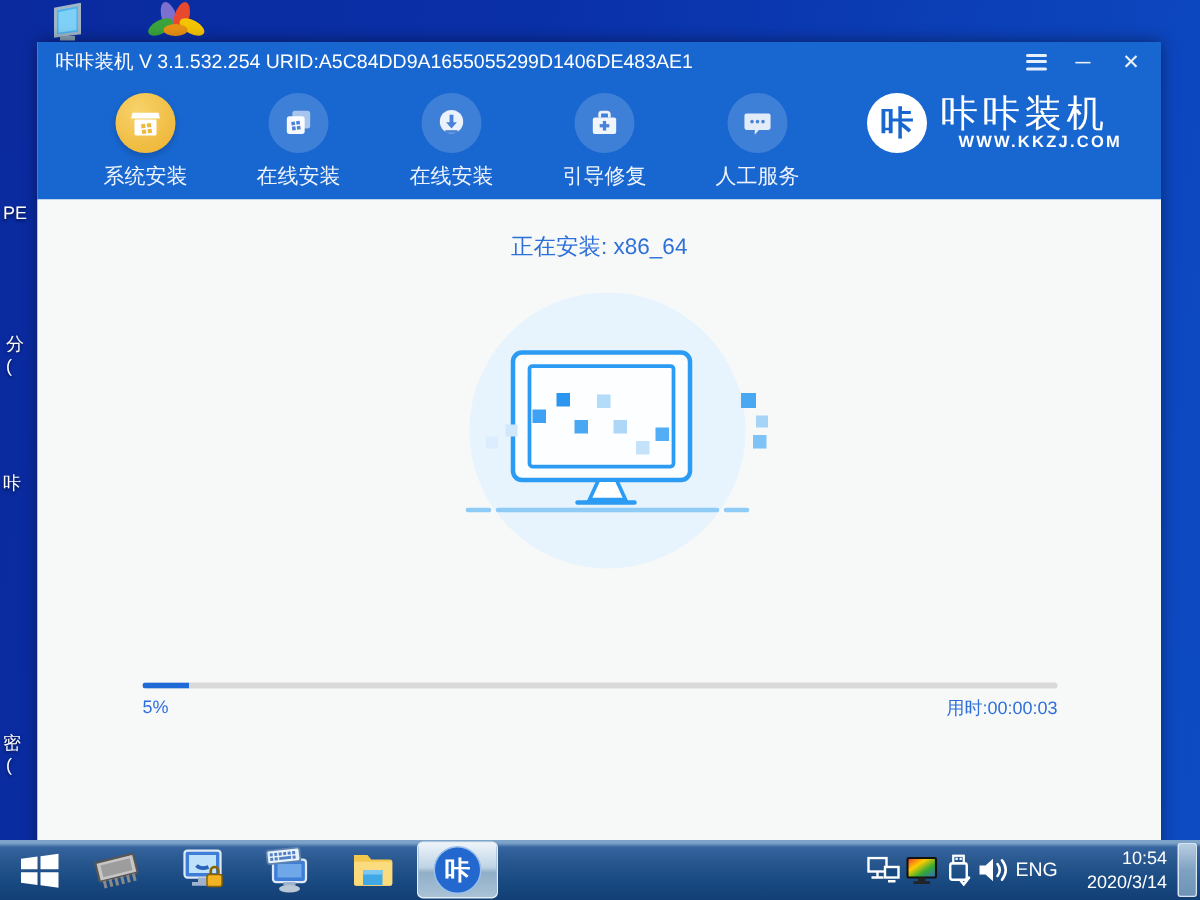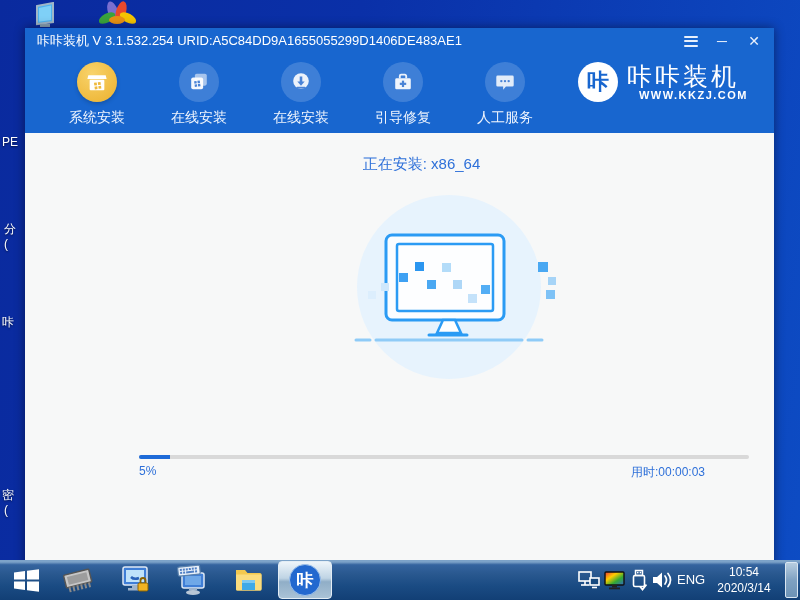--- a/index.html
+++ b/index.html
@@ -32,21 +32,21 @@
                                  box-shadow:0 2px 4px rgba(0,0,0,.18); }
   .nav-label { color:#eef4fd; font-size:14px; white-space:nowrap; }
   .brand { position:absolute; right:26px; top:8px; display:flex; align-items:center; gap:9px; }
   .logo-circle { width:40px; height:40px; border-radius:50%; background:#fff; color:#1866cf;
                  font-weight:bold; font-size:22px; display:flex; align-items:center; justify-content:center; }
   .brand-text { color:#fff; }
   .brand-name { font-size:25px; font-weight:normal; letter-spacing:3px; line-height:26px; }
   .brand-url  { font-size:11px; font-weight:bold; letter-spacing:1.5px; line-height:13px;margin-left:12px; }
 
   
-  .content { position:relative; height:427px; background:#f7f8f8;margin-left:44px; }
+  .content { position:relative; height:427px; background:#f7f8f8; }
   .status-title { position:absolute; top:22px; width:100%; text-align:center;
                   color:#2e70d9; font-size:15px; }
   .illus-circle { position:absolute; left:288px; top:62px; width:184px; height:184px;
                   border-radius:50%; background:#e7f3fd; }
   .illus-svg { position:absolute; left:280px; top:95px; }
   .message { position:absolute; top:270px; width:100%; text-align:center;
              color:#2e70d9; font-size:15px; }
   .progress-track { position:absolute; left:70px; top:322px; width:610px; height:4px;
                     background:#d9d9d9; border-radius:2px; overflow:hidden; }
   .progress-fill { height:100%; background:#1e6bd8; }
@@ -60,21 +60,21 @@
   .tb-item { position:absolute; cursor:pointer; }
   .kaka-btn { position:absolute; left:278px; top:1px; width:54px; height:38px; border-radius:4px;
               border:1px solid #e3edf5;
               background:linear-gradient(180deg,#edf4fa 0%,#bfd4e4 45%,#90aec7 55%,#a9c2d6 100%);
               display:flex; align-items:center; justify-content:center; cursor:pointer; }
   .kaka-circle { width:32px; height:32px; border-radius:50%; background:#2268cf; color:#fff;
                  font-weight:bold; font-size:17px; display:flex; align-items:center; justify-content:center;
                  border:1.5px solid #9cc0ea; }
   .tray-text { position:absolute; color:#fff; font-size:13px; cursor:default; }
   .clock { position:absolute; left:710px; top:4px; width:68px; color:#fff; font-size:12px;
-           text-align:center; line-height:16px; cursor:default; }
+           text-align:right; line-height:16px; cursor:default; }
   .show-desktop { position:absolute; left:785px; top:2px; width:13px; height:36px;
                   border:1px solid #d9e6f2; border-radius:2px;
                   background:linear-gradient(180deg,#b7cde0,#7fa2c2 50%,#6d93b6); cursor:pointer; }
 </style>
 </head>
 <body>
 
 <svg class="dt-icon" style="left:31px;top:2px" width="27" height="26" viewBox="0 0 27 26">
   <polygon points="6,4 22,1 22,20 6,22" fill="#4db2ef" stroke="#9fb6c8" stroke-width="2"></polygon>
   <polygon points="8,6 20,3.6 20,18 8,19.8" fill="#7fd0f7"></polygon>

